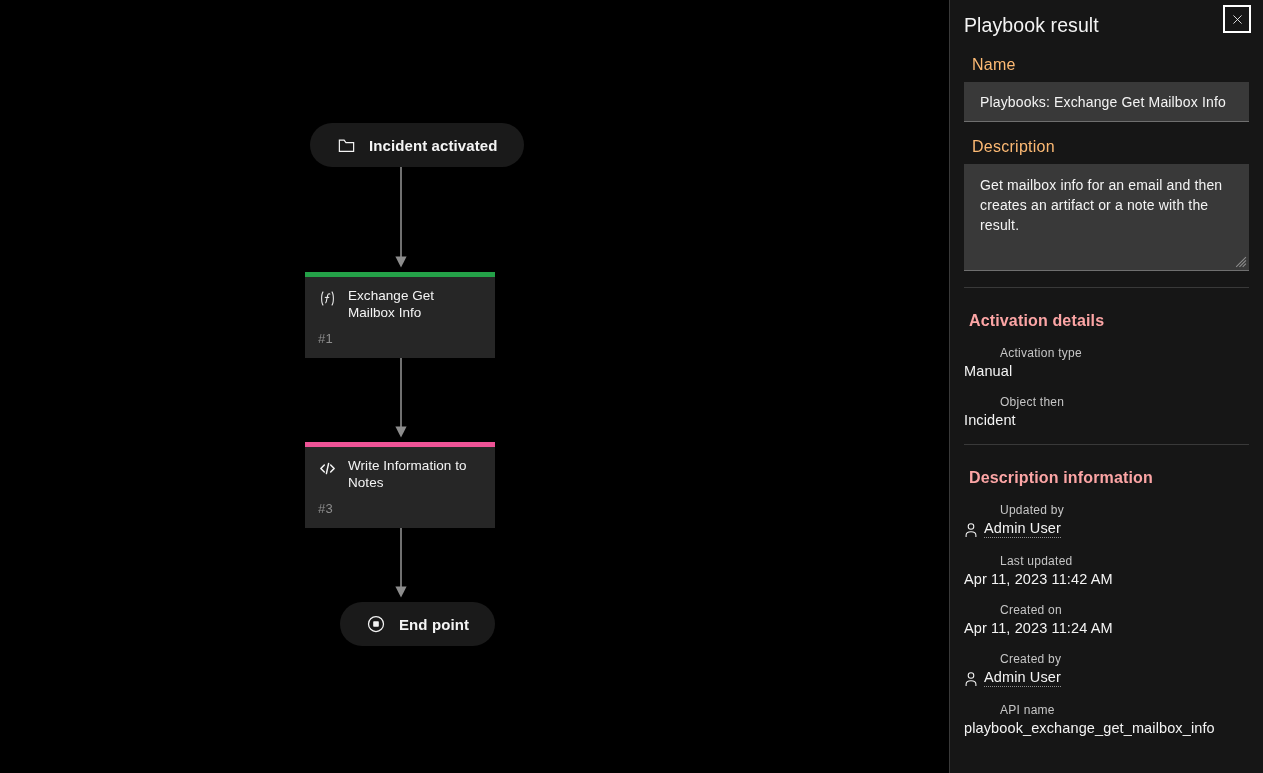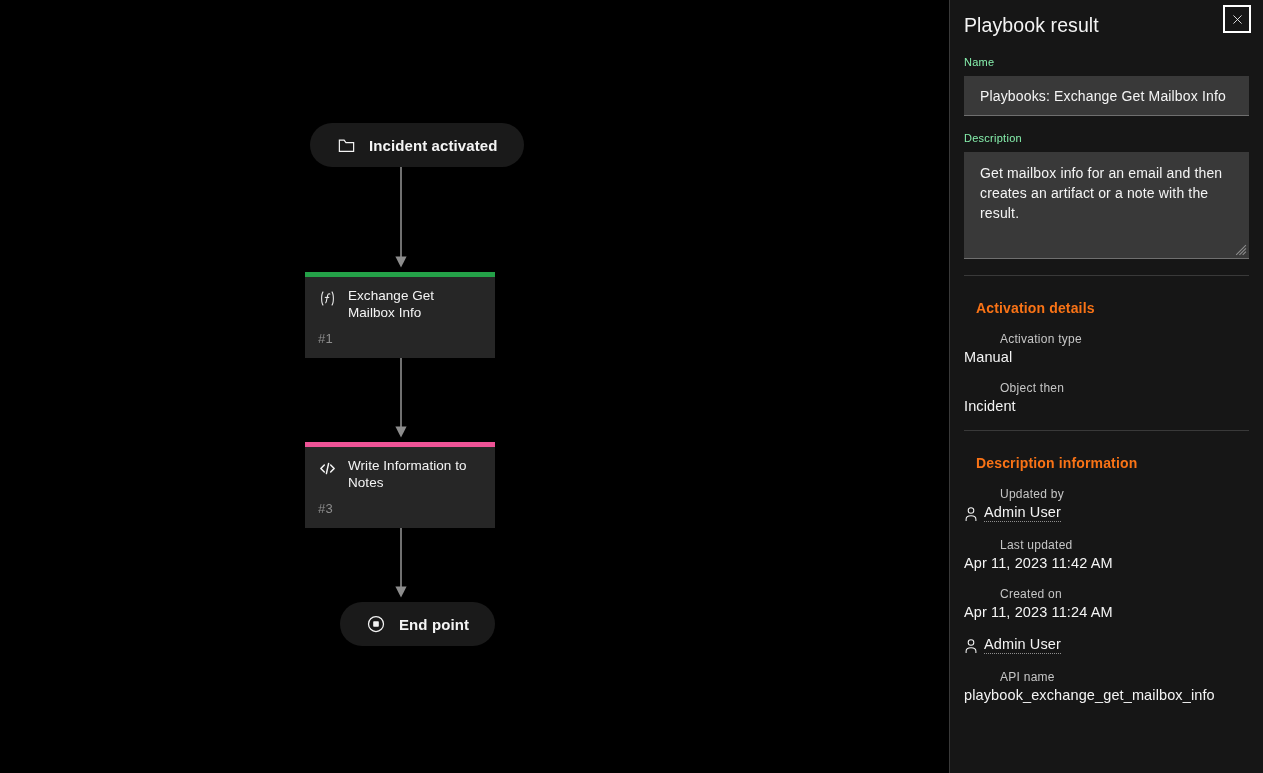--- a/index.html
+++ b/index.html
@@ -142,24 +142,25 @@
     align-items: center;
     justify-content: center;
     cursor: pointer;
   }
 
   .panel-body {
     padding: 0 14px;
   }
 
   .field-label {
-    font-size: 11px;
-    color: #86efac;
+    font-size: 16px;
+    color: #fdba74;
     letter-spacing: .26px;
     margin-bottom: 8px;
+    margin-left: 8px;
   }
 
   .text-input {
     background: #393939;
     border: none;
     border-bottom: 1px solid #6f6f6f;
     height: 40px;
     width: 100%;
     color: #f4f4f4;
     font-family: "Liberation Sans", sans-serif;
@@ -197,25 +198,25 @@
     pointer-events: none;
   }
 
   .divider {
     height: 1px;
     background: #393939;
     margin: 4px 0 0 0;
   }
 
   .section-title {
-    font-size: 14px;
+    font-size: 16px;
     font-weight: 700;
-    color: #f97316;
+    color: #fca5a5;
     letter-spacing: .15px;
-    margin: 24px 0 16px 12px;
+    margin: 24px 0 16px 5px;
   }
 
   .meta { margin-bottom: 16px; }
   .meta-label {
     font-size: 12px;
     color: #c6c6c6;
     letter-spacing: .26px;
     margin-bottom: 3px;
     margin-left: 36px;
   }
@@ -369,20 +370,21 @@
         <div class="meta-label">Last updated</div>
         <div class="meta-value">Apr 11, 2023 11:42 AM</div>
       </div>
 
       <div class="meta">
         <div class="meta-label">Created on</div>
         <div class="meta-value">Apr 11, 2023 11:24 AM</div>
       </div>
 
       <div class="meta">
+        <div class="meta-label">Created by</div>
         <div class="user-link">
           <svg class="user-icon" viewBox="0 0 20 22" fill="none" stroke="#f4f4f4" stroke-width="1.5">
             <circle cx="10" cy="6" r="4"></circle>
             <path d="M3 21v-2.5C3 15.5 6 13.5 10 13.5s7 2 7 5V21"></path>
           </svg>
           <span class="uname">Admin User</span>
         </div>
       </div>
 
       <div class="meta">

